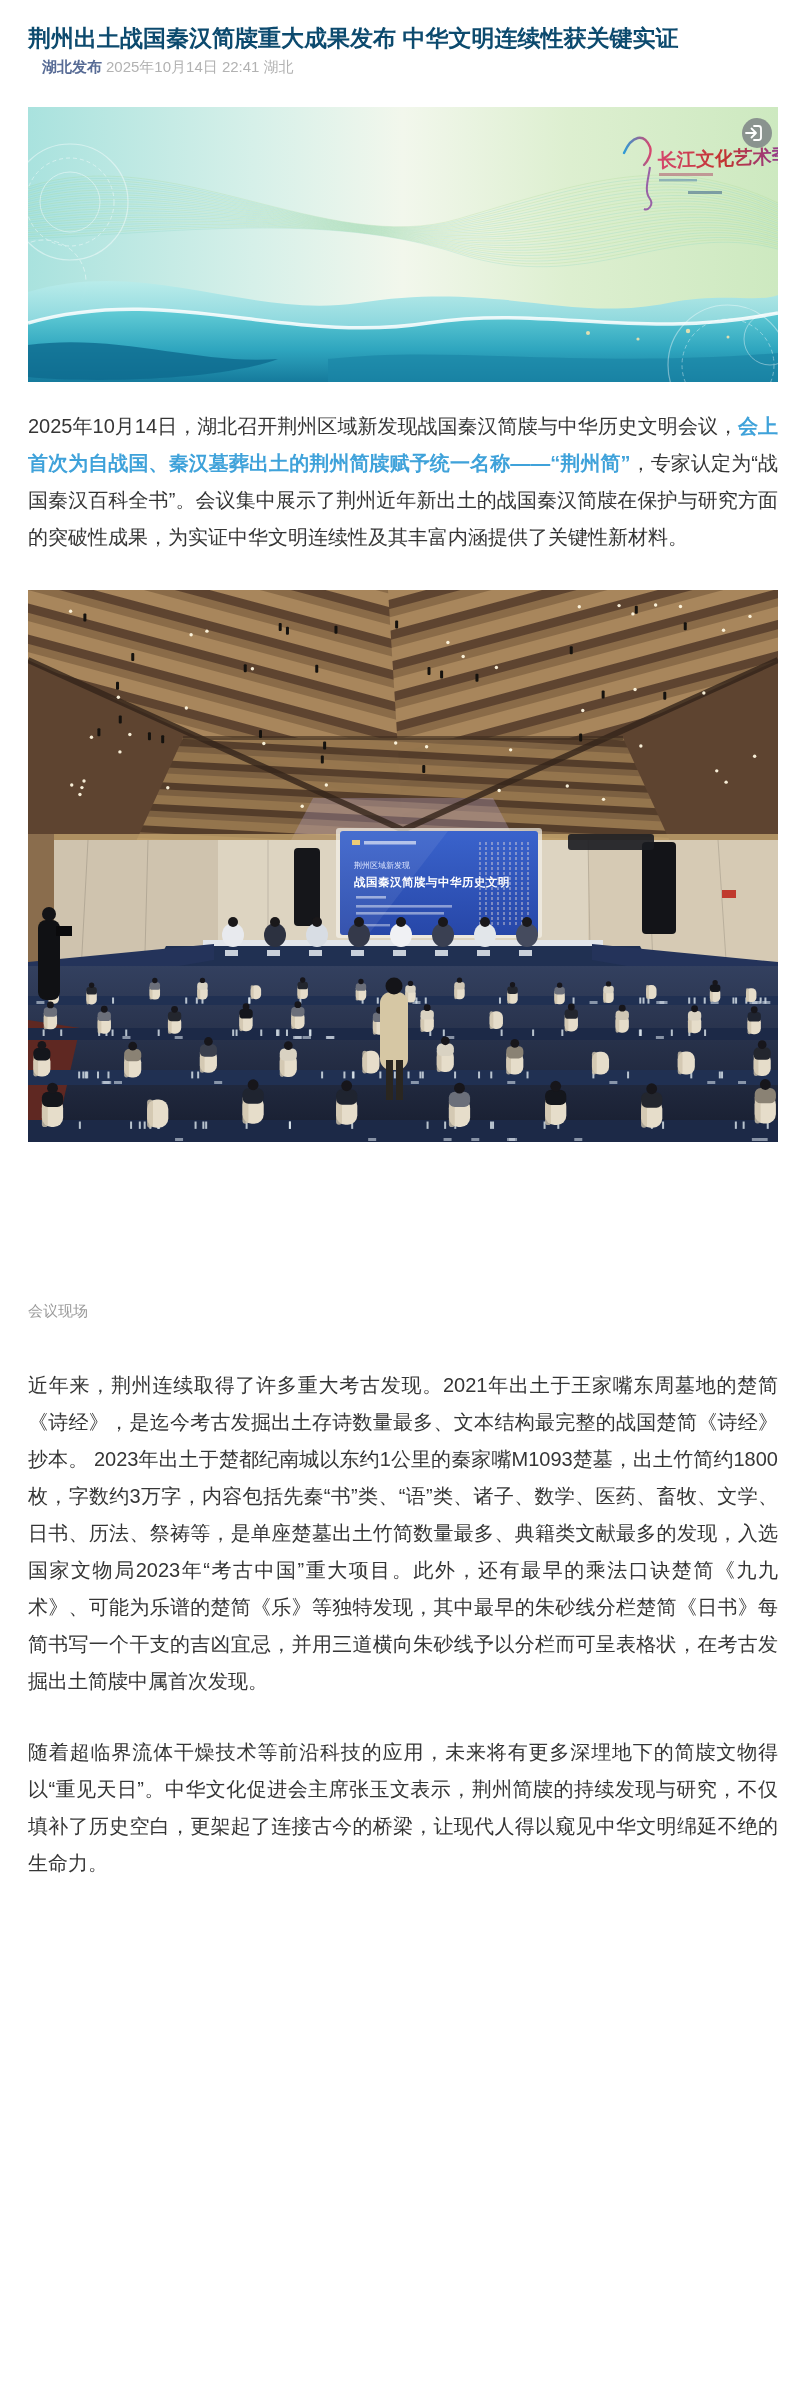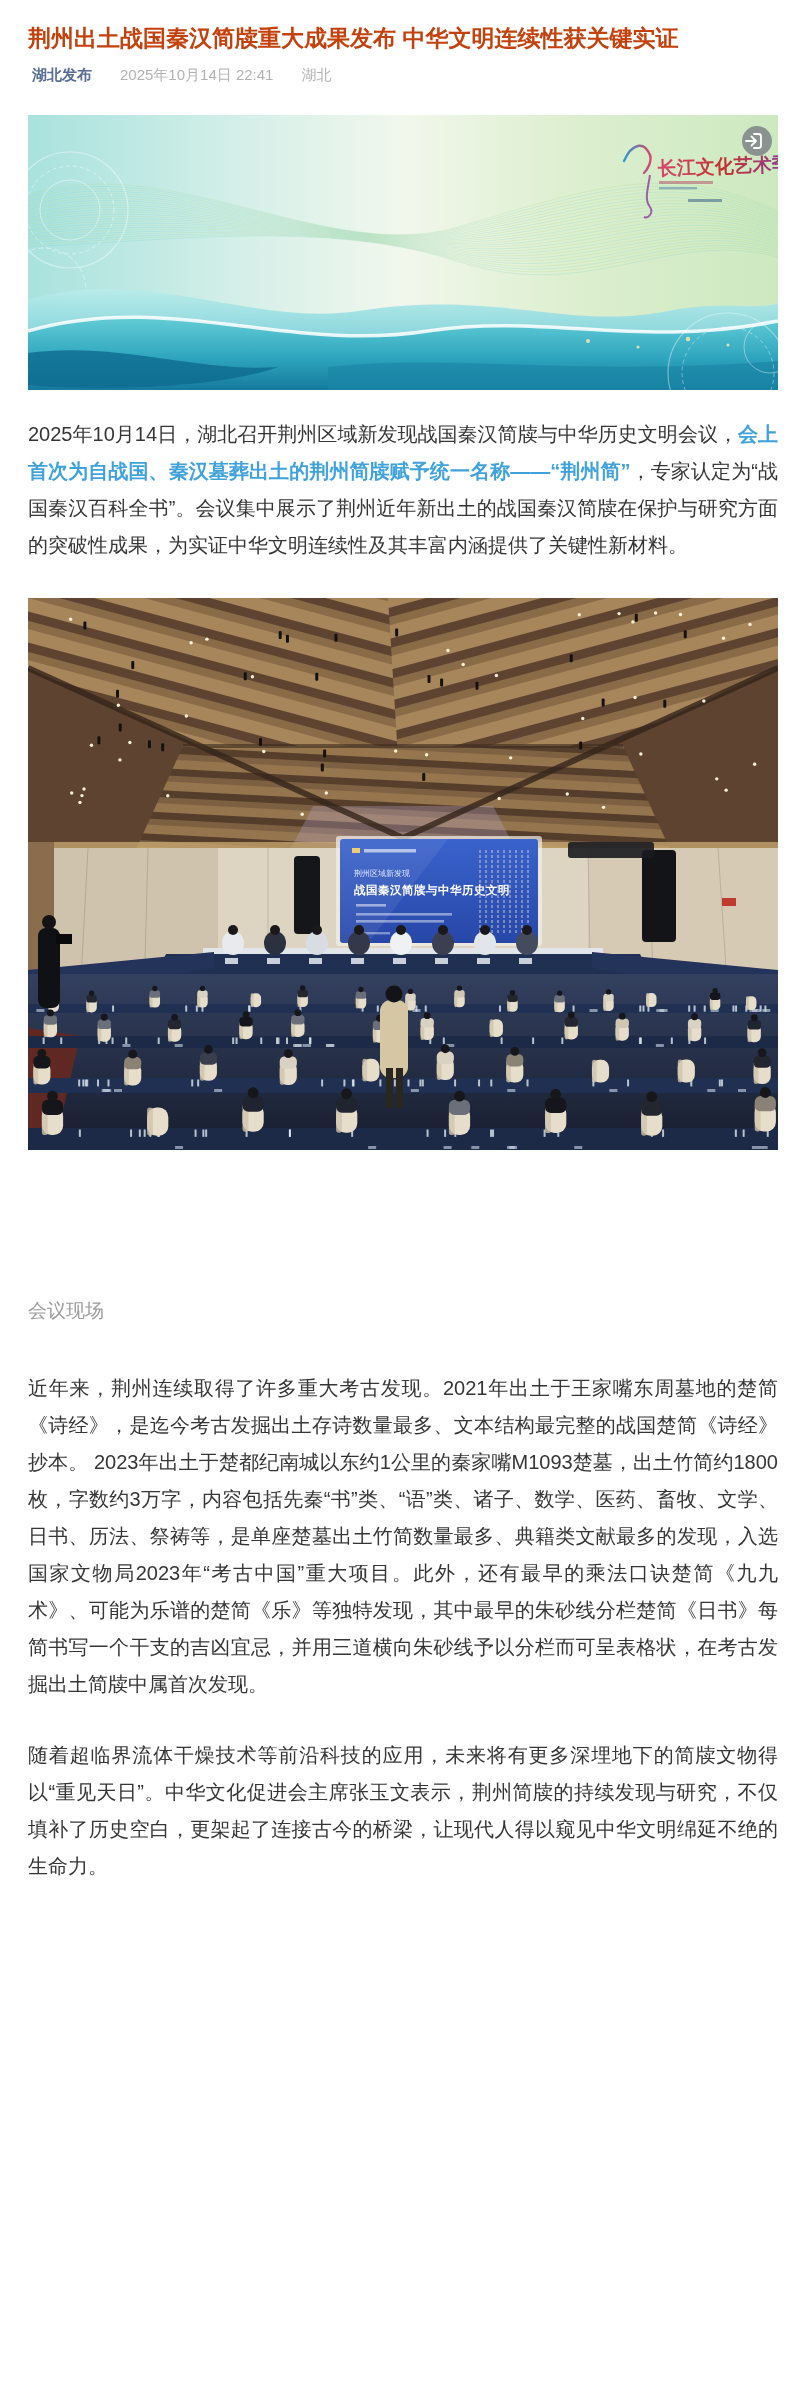--- a/index.html
+++ b/index.html
@@ -1,27 +1,27 @@
 <!DOCTYPE html>
 <html><head>
 <meta charset="utf-8">
 <style>
   html,body{margin:0;padding:0;background:#ffffff;}
   body{width:805px;font-family:"Liberation Sans",sans-serif;color:#353535;}
   .article{padding:16px 27px 30px 28px;}
-  .title{font-size:23px;line-height:1.4;font-weight:700;color:#c2410c;margin:6px 0 12px;}
-  .meta{font-size:15px;color:#b2b2b2;margin:0 4px 30px;display:flex;align-items:center;gap:28px;}
+  .title{font-size:23px;line-height:1.4;font-weight:700;color:#0c4a6e;margin:6px 0 4px;}
+  .meta{font-size:15px;color:#b2b2b2;margin:0 14px 30px;display:flex;align-items:center;gap:4px;}
   .meta .source{color:#576b95;font-weight:600;cursor:pointer;text-decoration:none;}
   .banner-wrap{position:relative;width:750px;height:275px;margin:0 0 26px;cursor:pointer;}
   .banner-wrap svg{display:block;}
   p.body-p{width:750px;font-size:20px;line-height:1.85;text-align:justify;margin:0 0 34px;}
   .hl{color:#3fa2da;font-weight:700;}
-  .photo-wrap{width:750px;height:687px;margin:0 0 13px;cursor:pointer;}
+  .photo-wrap{width:750px;height:687px;margin:0 0 25px;cursor:pointer;}
   .photo-wrap svg{display:block;}
-  .caption{font-size:19px;color:#9b9b9b;margin:0 0 46px;}
+  .caption{font-size:15px;color:#9b9b9b;margin:0 0 46px;}
 </style>
 </head>
 <body>
 
 <div class="article">
 
   <h1 class="title">荆州出土战国秦汉简牍重大成果发布 中华文明连续性获关键实证</h1>
 
   <div class="meta">
     <a class="source">湖北发布</a>

